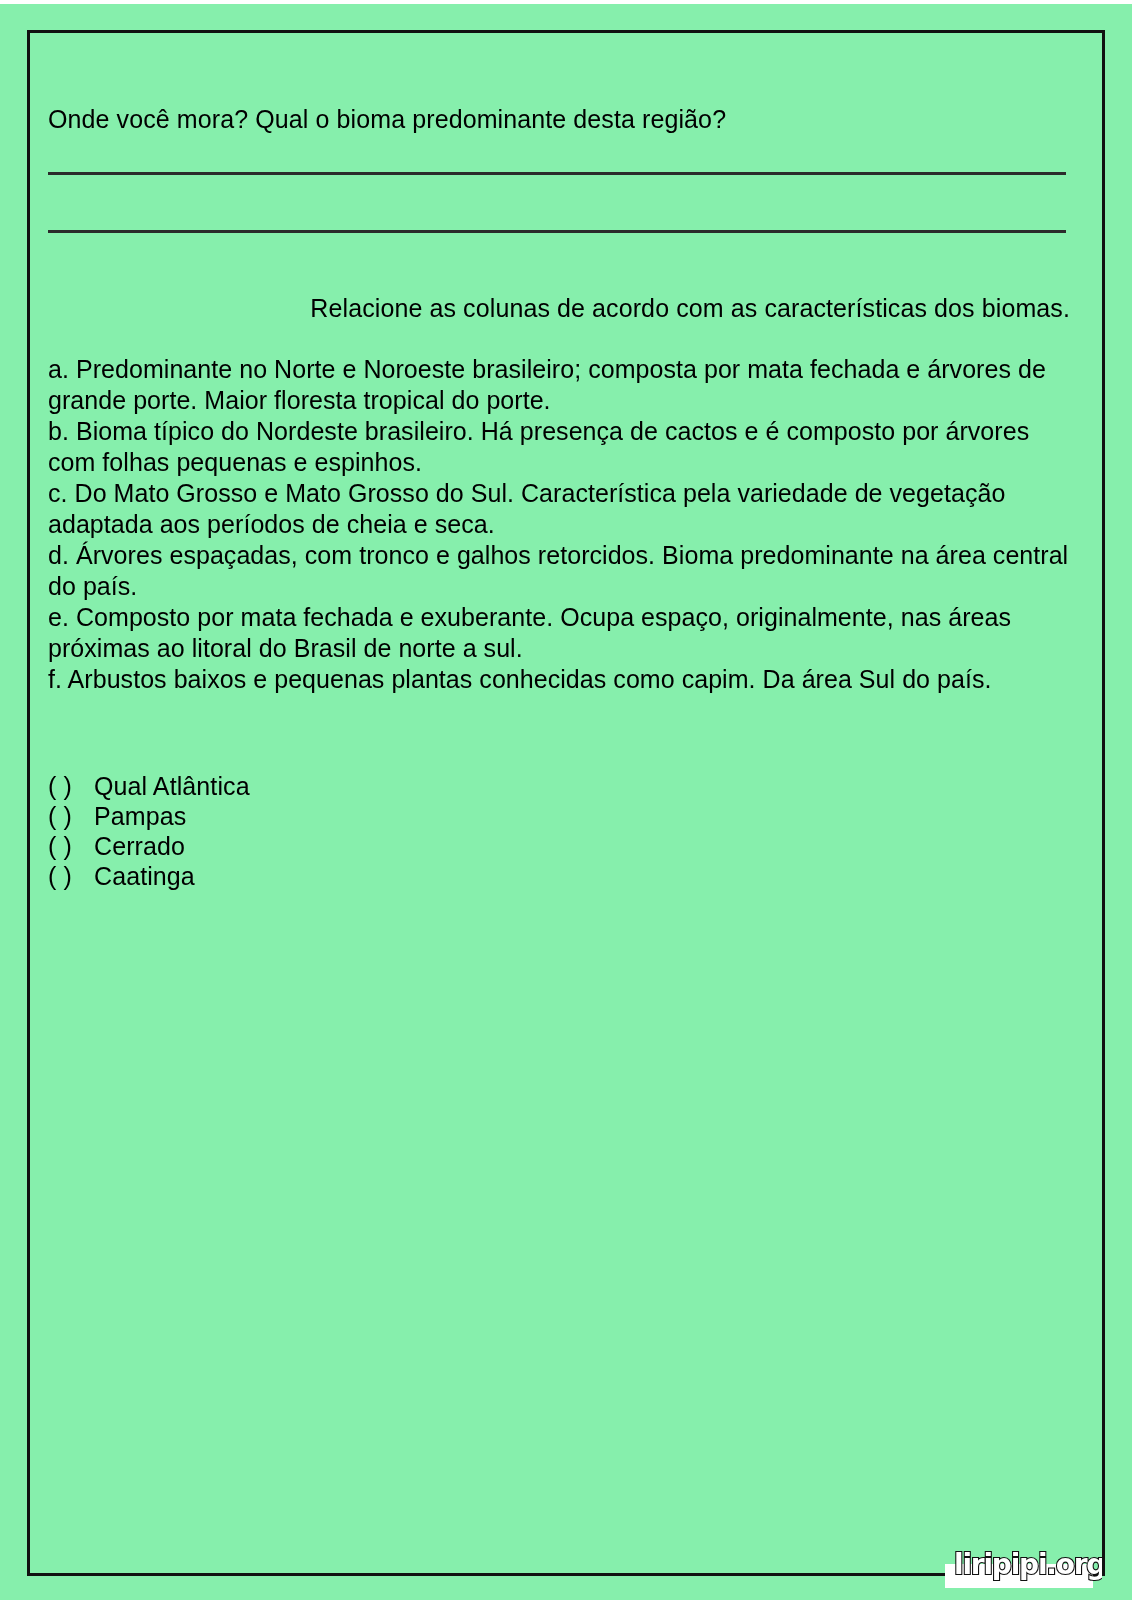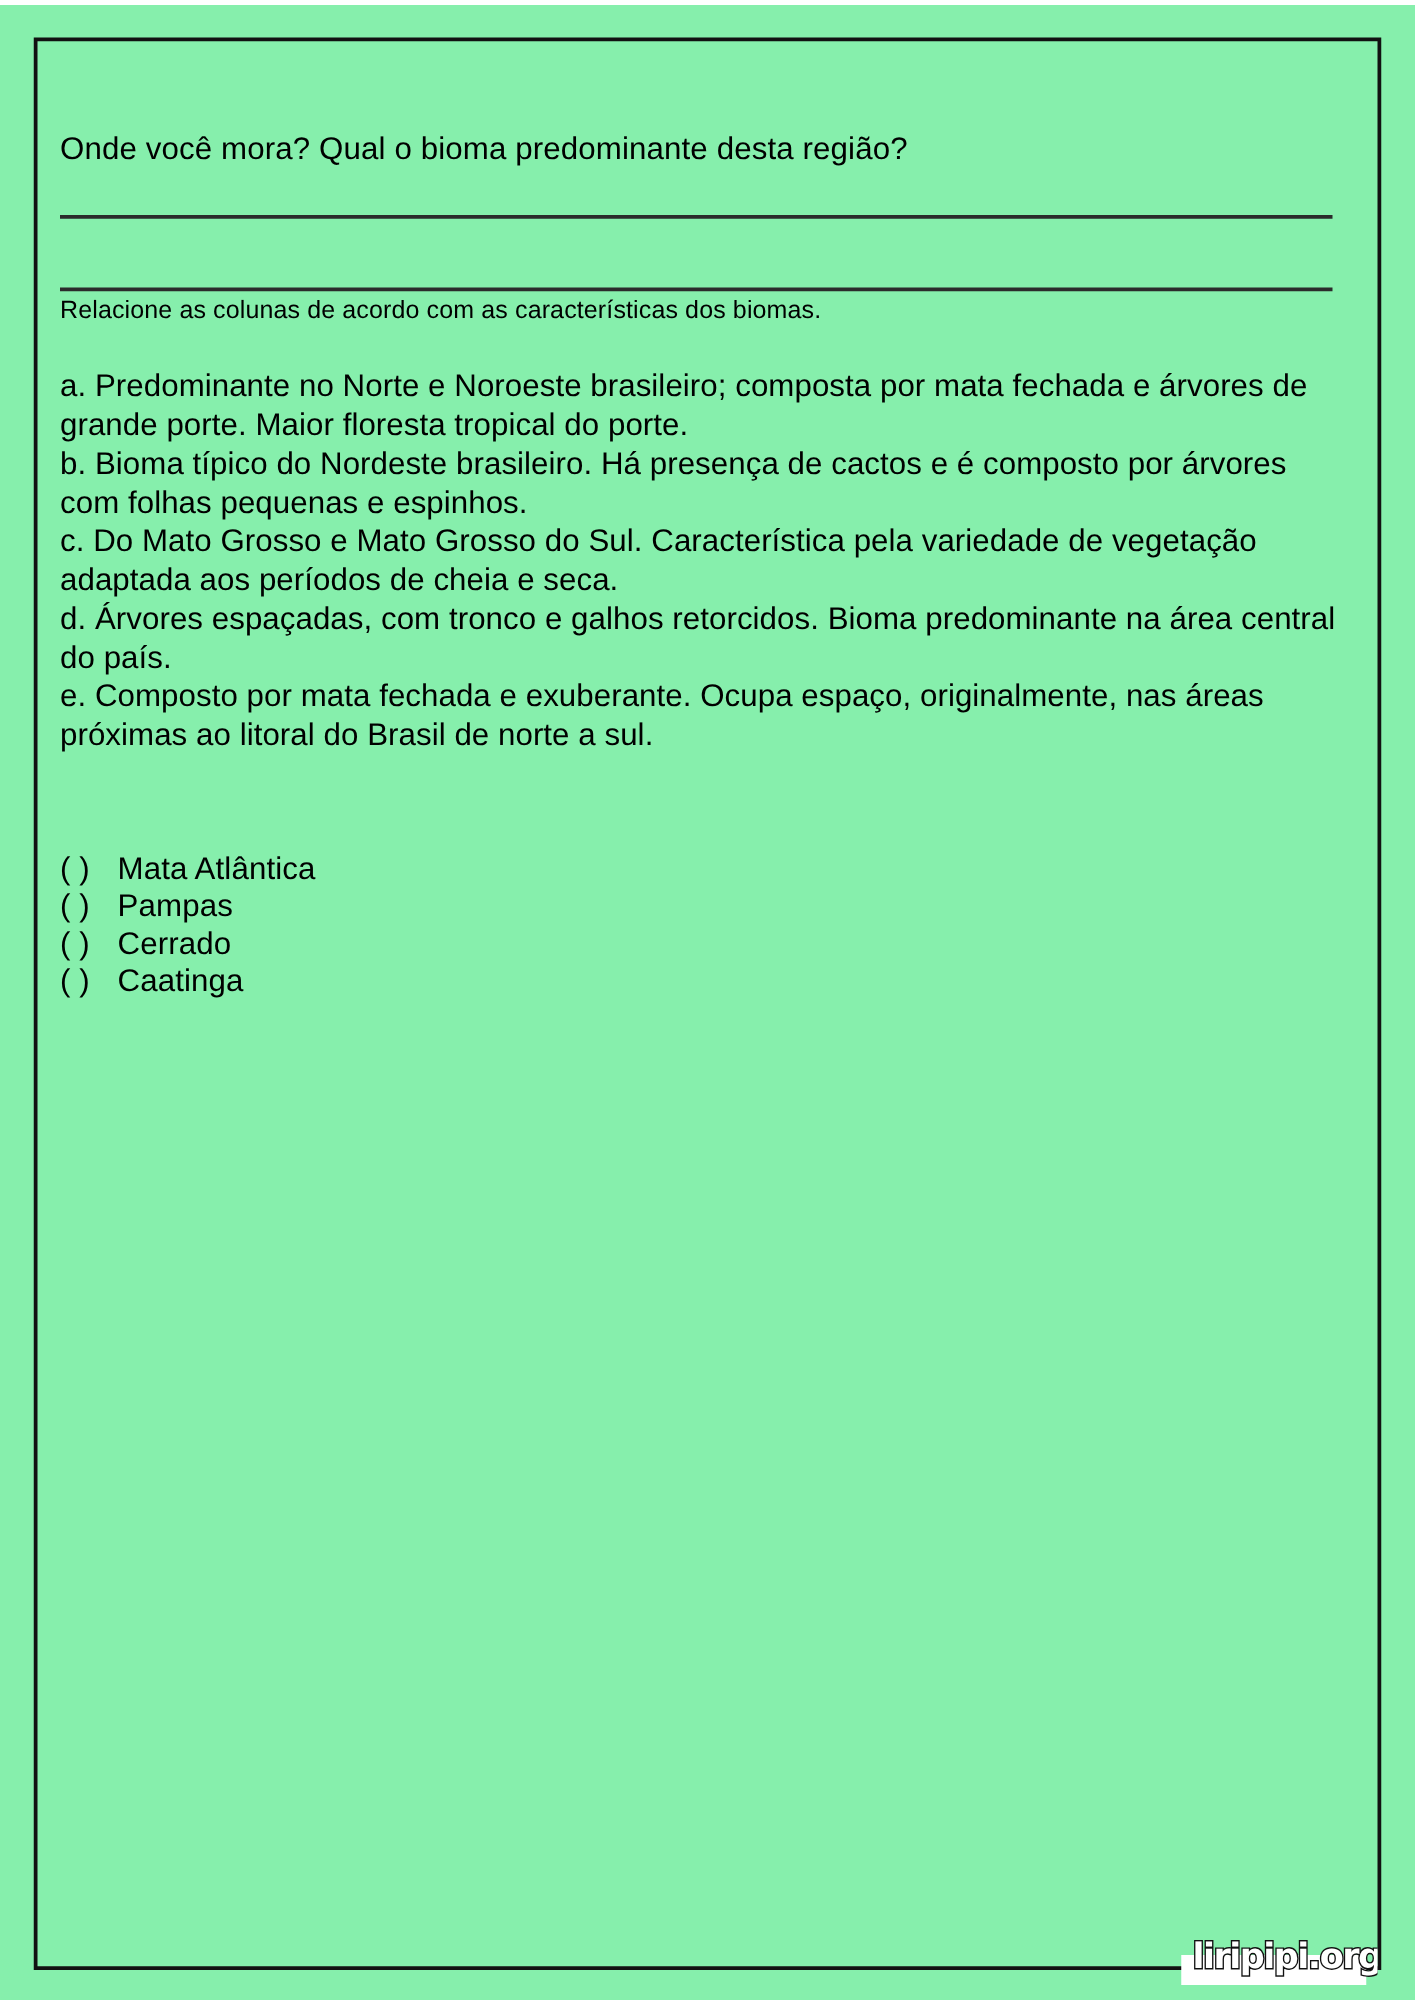--- a/index.html
+++ b/index.html
@@ -68,23 +68,25 @@
   .rule {
     width: 1018px;
     height: 0;
     border-top: 3px solid #2b2b2b;
   }
   .rule.second {
     margin-top: 55px;
   }
 
   .instruction {
-    font-size: 20px;
+    font-size: 25px;
     line-height: 31px;
+    margin-top: 60px;
     letter-spacing: 0.1px;
+    text-align: right;
   }
 
   .items {
     margin-top: 30px;
   }
   .item {
     font-size: 25px;
     line-height: 31px;
     letter-spacing: 0.05px;
     max-width: 1022px;
@@ -144,26 +146,27 @@
     </div>
 
     <div class="instruction">Relacione as colunas de acordo com as características dos biomas.</div>
 
     <div class="items">
       <div class="item first">a. Predominante no Norte e Noroeste brasileiro; composta por mata fechada e árvores de grande porte. Maior floresta tropical do porte.</div>
       <div class="item">b. Bioma típico do Nordeste brasileiro. Há presença de cactos e é composto por árvores com folhas pequenas e espinhos.</div>
       <div class="item">c. Do Mato Grosso e Mato Grosso do Sul. Característica pela variedade de vegetação adaptada aos períodos de cheia e seca.</div>
       <div class="item">d. Árvores espaçadas, com tronco e galhos retorcidos. Bioma predominante na área central do país.</div>
       <div class="item">e. Composto por mata fechada e exuberante. Ocupa espaço, originalmente, nas áreas próximas ao litoral do Brasil de norte a sul.</div>
+      <div class="item">f. Arbustos baixos e pequenas plantas conhecidas como capim. Da área Sul do país.</div>
     </div>
 
     <div class="bioma-list">
 
       <div class="bioma-row first">
-        <span class="paren">(   )</span><span>Mata Atlântica</span>
+        <span class="paren">(   )</span><span>Qual Atlântica</span>
       </div>
 
       <div class="bioma-row">
         <span class="paren">(   )</span><span>Pampas</span>
       </div>
 
       <div class="bioma-row">
         <span class="paren">(   )</span><span>Cerrado</span>
       </div>
 

